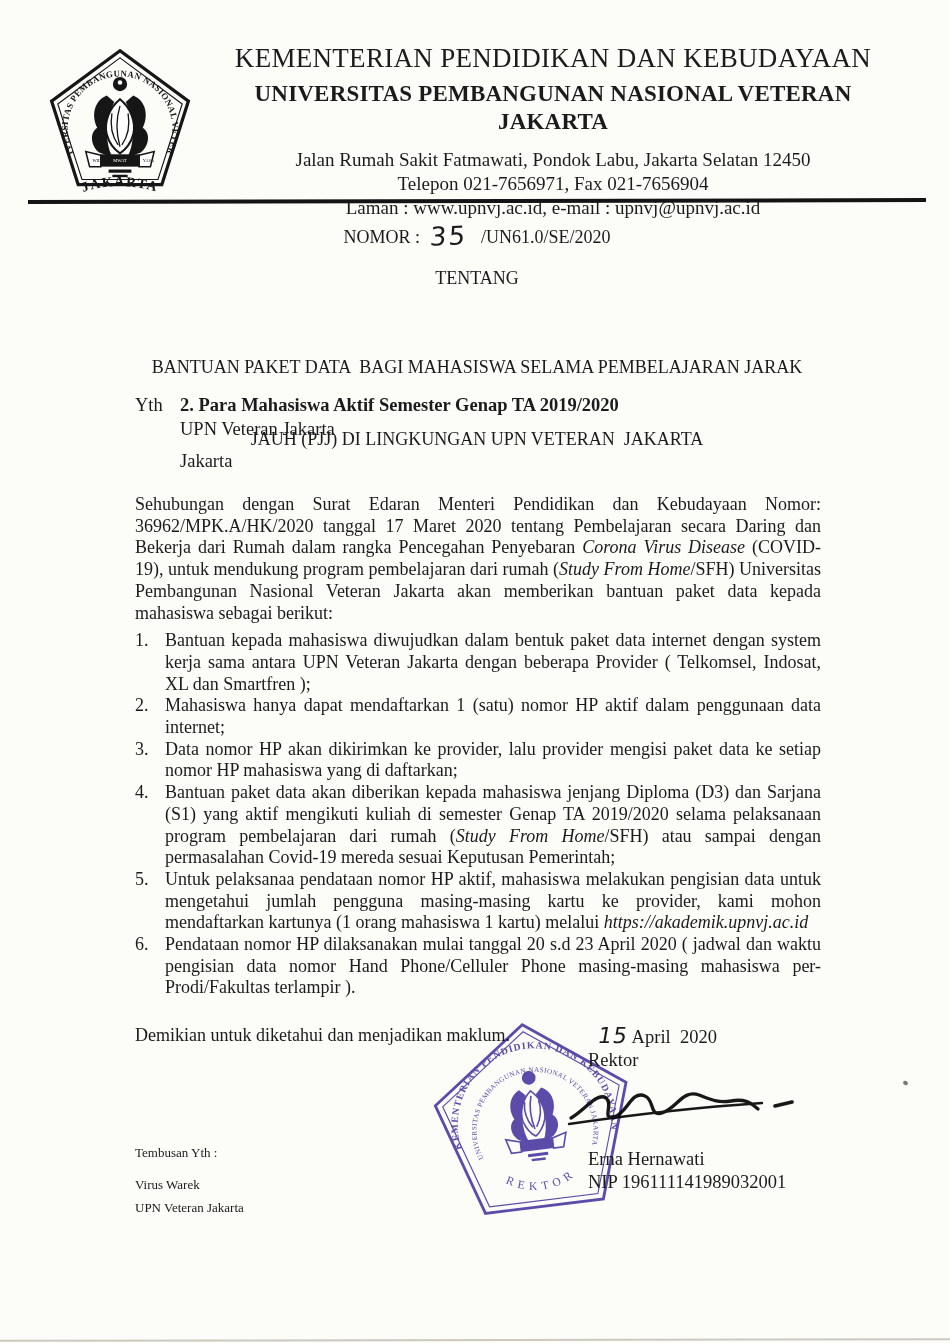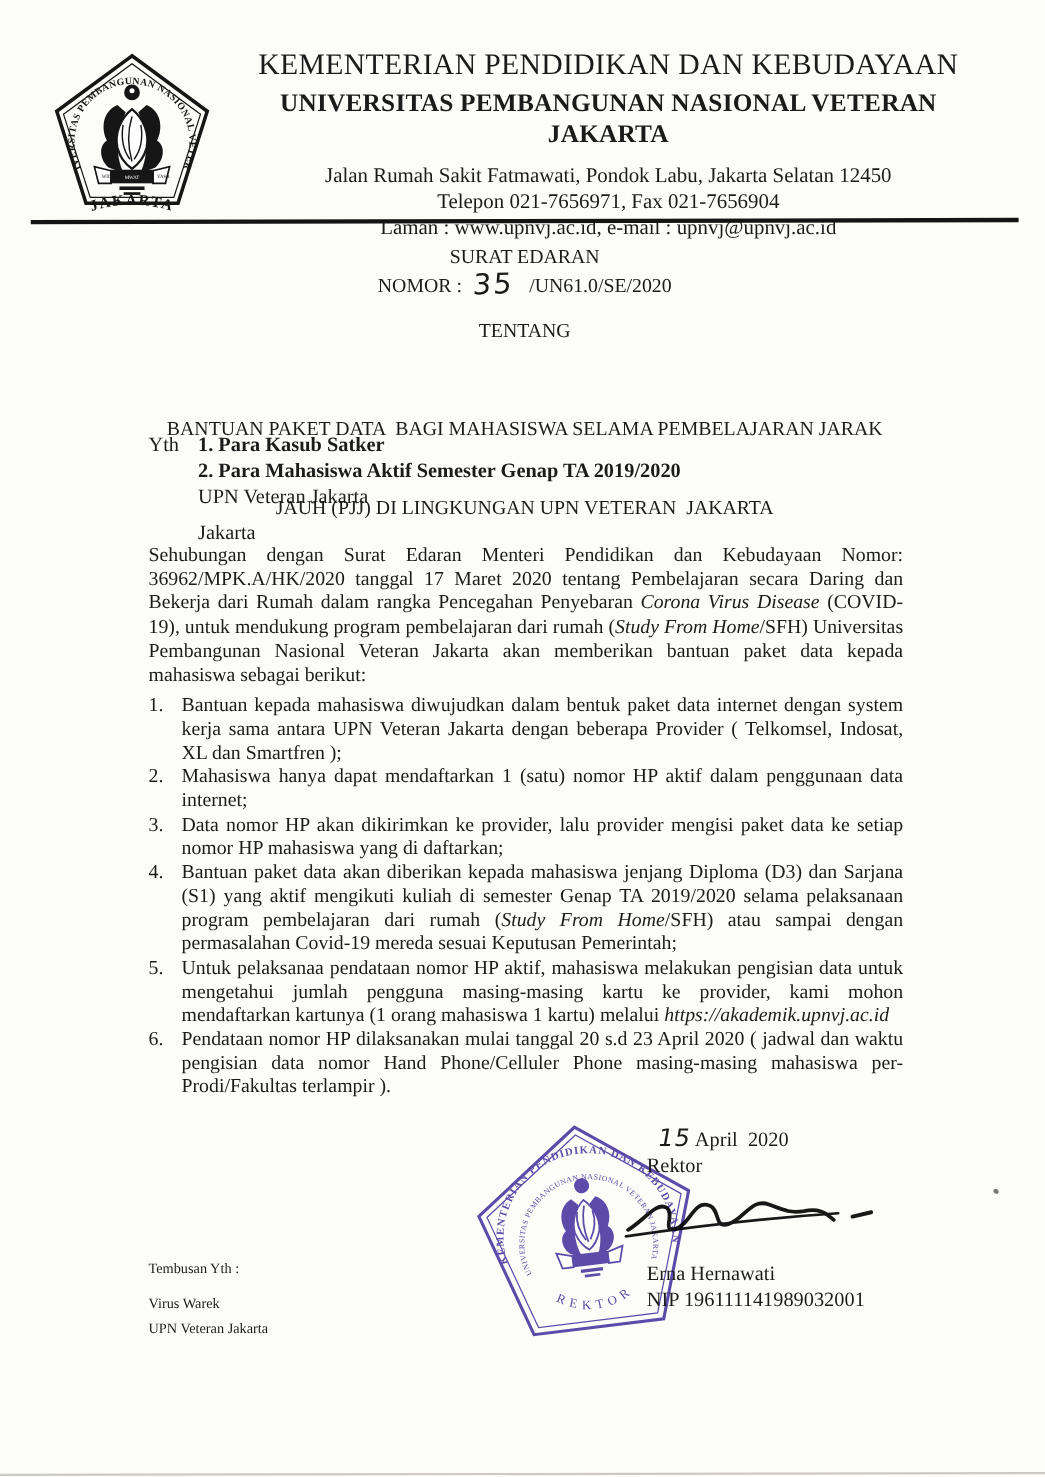--- a/index.html
+++ b/index.html
@@ -100,33 +100,31 @@
     <div class="univ">UNIVERSITAS PEMBANGUNAN NASIONAL VETERAN JAKARTA</div>
     <div class="addr">
       <div>Jalan Rumah Sakit Fatmawati, Pondok Labu, Jakarta Selatan 12450</div>
       <div>Telepon 021-7656971, Fax 021-7656904</div>
       <div>Laman : www.upnvj.ac.id, e-mail : upnvj@upnvj.ac.id</div>
     </div>
   </div>
   <div class="rule"></div>
 
   <div class="subject">
-    <div>SURAT EDARAN</div>
     <div class="doc-number"><span>NOMOR :</span><span class="hand hand-35">35</span><span>/UN61.0/SE/2020</span></div>
     <div class="about">TENTANG</div>
     <div class="stitle">
       <div>BANTUAN PAKET DATA  BAGI MAHASISWA SELAMA PEMBELAJARAN JARAK</div>
       <div>JAUH (PJJ) DI LINGKUNGAN UPN VETERAN  JAKARTA</div>
     </div>
   </div>
 
   <div class="recipients">
     <div class="yth">Yth</div>
     <div class="rec">
-      <div><b>1. Para Kasub Satker</b></div>
       <div><b>2. Para Mahasiswa Aktif Semester Genap TA 2019/2020</b></div>
       <div class="org">UPN Veteran Jakarta</div>
       <div class="city">Jakarta</div>
     </div>
   </div>
 
   <div class="body-flow">
     <p class="opening"><span>Sehubungan dengan Surat Edaran Menteri Pendidikan dan Kebudayaan Nomor: 36962/MPK.A/HK/2020 tanggal 17 Maret 2020 tentang Pembelajaran secara Daring dan Bekerja dari Rumah dalam rangka Pencegahan Penyebaran </span><em>Corona Virus Disease</em><span> (COVID-19), untuk mendukung program pembelajaran dari rumah (</span><em>Study From Home</em><span>/SFH) Universitas Pembangunan Nasional Veteran Jakarta akan memberikan bantuan paket data kepada mahasiswa sebagai berikut:</span></p>
 
     <ol class="nlist">
@@ -149,20 +147,21 @@
       <li>
         <span class="li-num">5.</span>
         <span class="li-body"><span>Untuk pelaksanaa pendataan nomor HP aktif, mahasiswa melakukan pengisian data untuk mengetahui jumlah pengguna masing-masing kartu ke provider, kami mohon mendaftarkan kartunya (1 orang mahasiswa 1 kartu) melalui </span><span class="bi">https://akademik.upnvj.ac.id</span></span>
       </li>
       <li>
         <span class="li-num">6.</span>
         <span class="li-body"><span>Pendataan nomor HP dilaksanakan mulai tanggal 20 s.d 23 April 2020  ( jadwal dan waktu pengisian data nomor Hand Phone/Celluler Phone masing-masing mahasiswa per-Prodi/Fakultas terlampir ).</span></span>
       </li>
     </ol>
 
+    <p class="closing">Demikian untuk diketahui dan menjadikan maklum.</p>
   </div>
 
   <div class="sig-block">
     <div class="sig-date"><span class="hand hand-15">15</span><span> April  2020</span></div>
     <div>Rektor</div>
     <div class="sig-name">Erna Hernawati</div>
     <div>NIP 196111141989032001</div>
   </div>
 
   <svg class="stamp" viewBox="0 0 200 200">

